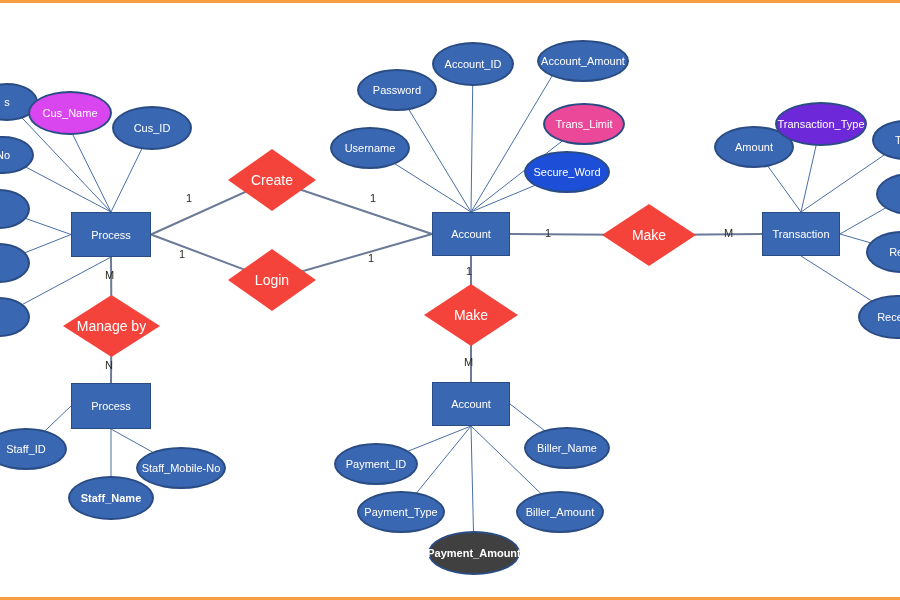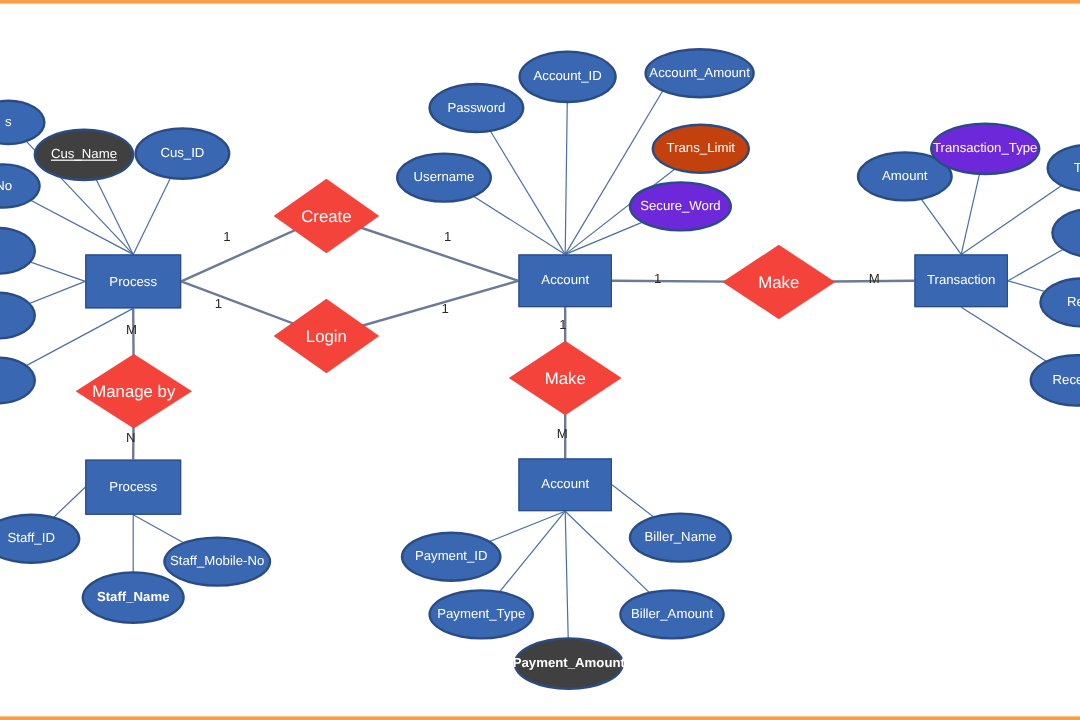--- a/index.html
+++ b/index.html
@@ -114,21 +114,21 @@
       <line x1="-1" y1="206" x2="71" y2="231.5" stroke="#4A6FA5" stroke-width="1"></line>
       <line x1="3" y1="152" x2="111" y2="209" stroke="#4A6FA5" stroke-width="1"></line>
       <line x1="152" y1="125" x2="111" y2="209" stroke="#4A6FA5" stroke-width="1"></line>
       <line x1="70" y1="126" x2="111" y2="209" stroke="#4A6FA5" stroke-width="1"></line>
       <line x1="7" y1="99" x2="111" y2="209" stroke="#4A6FA5" stroke-width="1"></line>
     </svg>
   <div id="nodes">
       <div class="node attribute" style="left: -24px; top: 80px; width: 62px; height: 38px; background: rgb(58, 103, 177); border-color: rgb(42, 76, 133);">
         <span>s</span>
       </div>
-      <div class="node attribute" style="left: 28px; top: 104px; width: 84px; height: 44px; background: #404040; border-color: rgb(42, 76, 133); text-decoration: underline;">
+      <div class="node attribute" style="left: 28px; top: 88px; width: 84px; height: 44px; background: #d946ef; border-color: rgb(42, 76, 133);">
         <span>Cus_Name</span>
       </div>
       <div class="node attribute" style="left: 112px; top: 103px; width: 80px; height: 44px; background: rgb(58, 103, 177); border-color: rgb(42, 76, 133);">
         <span>Cus_ID</span>
       </div>
       <div class="node attribute" style="left: -28px; top: 133px; width: 62px; height: 38px; background: rgb(58, 103, 177); border-color: rgb(42, 76, 133);">
         <span>No</span>
       </div>
       <div class="node attribute" style="left: -32px; top: 186px; width: 62px; height: 40px; background: rgb(58, 103, 177); border-color: rgb(42, 76, 133);">
         <span></span>
@@ -144,24 +144,24 @@
       </div>
       <div class="node attribute" style="left: 357px; top: 66px; width: 80px; height: 42px; background: rgb(58, 103, 177); border-color: rgb(42, 76, 133);">
         <span>Password</span>
       </div>
       <div class="node attribute" style="left: 432px; top: 39px; width: 82px; height: 44px; background: rgb(58, 103, 177); border-color: rgb(42, 76, 133);">
         <span>Account_ID</span>
       </div>
       <div class="node attribute" style="left: 515px; top: 37px; width: 92px; height: 42px; background: rgb(58, 103, 177); border-color: rgb(42, 76, 133); margin-left: 22px;">
         <span>Account_Amount</span>
       </div>
-      <div class="node attribute" style="left: 543px; top: 100px; width: 82px; height: 42px; background: #c2410c; border-color: rgb(42, 76, 133);">
+      <div class="node attribute" style="left: 543px; top: 100px; width: 82px; height: 42px; background: #ec4899; border-color: rgb(42, 76, 133);">
         <span>Trans_Limit</span>
       </div>
-      <div class="node attribute" style="left: 524px; top: 148px; width: 86px; height: 42px; background: #6d28d9; border-color: rgb(42, 76, 133);">
+      <div class="node attribute" style="left: 524px; top: 148px; width: 86px; height: 42px; background: #1d4ed8; border-color: rgb(42, 76, 133);">
         <span>Secure_Word</span>
       </div>
       <div class="node attribute" style="left: 714px; top: 123px; width: 80px; height: 42px; background: rgb(58, 103, 177); border-color: rgb(42, 76, 133);">
         <span>Amount</span>
       </div>
       <div class="node attribute" style="left: 775px; top: 99px; width: 92px; height: 44px; background: #6d28d9; border-color: rgb(42, 76, 133);">
         <span>Transaction_Type</span>
       </div>
       <div class="node attribute" style="left: 872px; top: 117px; width: 68px; height: 40px; background: rgb(58, 103, 177); border-color: rgb(42, 76, 133);">
         <span>Tran</span>

